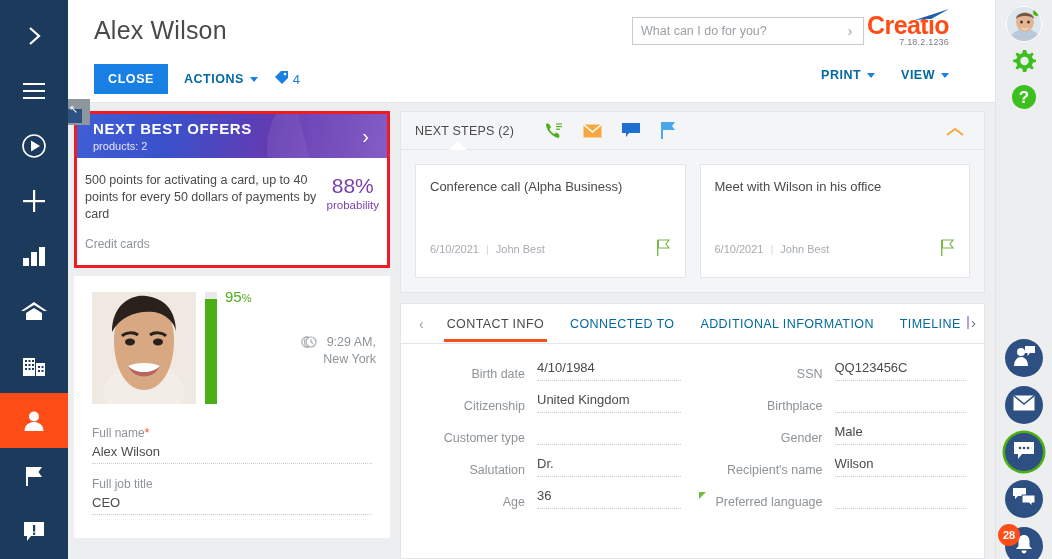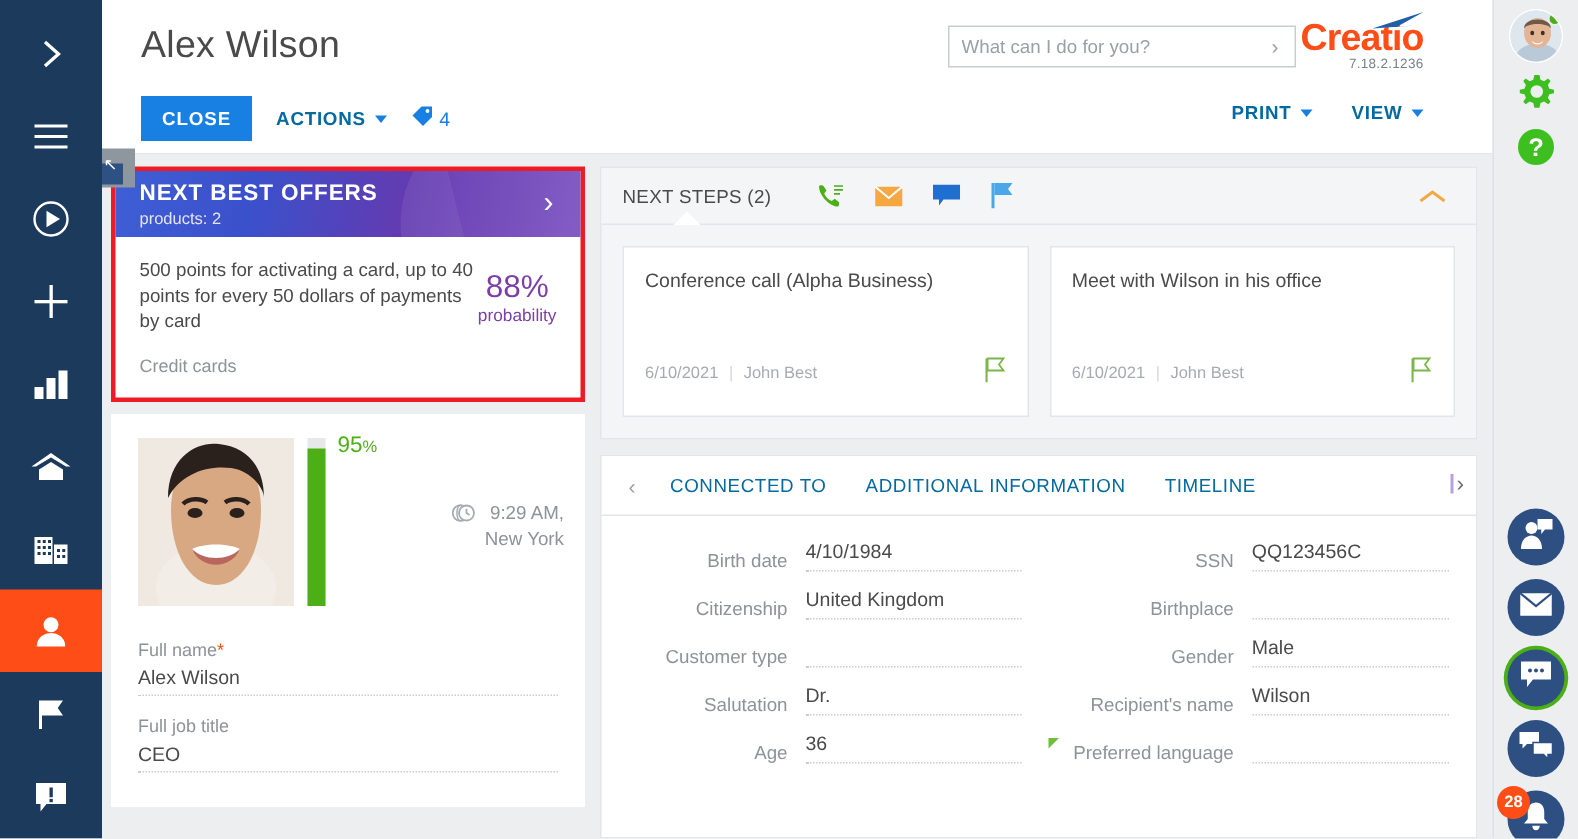--- a/index.html
+++ b/index.html
@@ -148,25 +148,25 @@
     width: 260px; height: 160px;
     background: rgba(255,255,255,0.06);
     transform: rotate(-14deg);
   }
   .offer-title { color: #fff; font-size: 15px; font-weight: 700; letter-spacing: .6px; position: relative; z-index: 2;}
   .offer-sub { color: #e7e3f7; font-size: 11px; margin-top: 3px; position: relative; z-index: 2;}
   .offer-arrow {
     position: absolute; right: 18px; top: 50%; transform: translateY(-50%);
     color: #fff; font-size: 20px; z-index: 2; cursor: pointer;
   }
-  .offer-body { padding: 14px 16px 14px; display: flex; }
+  .offer-body { padding: 14px 8px 14px; display: flex; }
   .offer-desc { flex: 1 1 auto; }
   .offer-text { font-size: 12.5px; color: #4a4a4a; line-height: 17px; }
   .offer-cat { font-size: 12px; color: #8d9399; margin-top: 14px; }
-  .offer-prob { width: 88px; text-align: center; padding-top: 2px; margin-top: 6px; }
+  .offer-prob { width: 88px; text-align: center; padding-top: 2px; }
   .offer-pct { font-size: 21px; color: #7b3fa9; font-weight: 400; }
   .offer-pct-lbl { font-size: 11.5px; color: #7b3fa9; margin-top: 1px; }
 
   .profile-card {
     background: #fff; margin-top: 8px; padding: 16px 18px 0;
     height: 262px; position: relative; overflow: hidden;
   }
   .avatar-row { display: flex; }
   .avatar {
     width: 104px; height: 112px; background: #d8cbbd;
@@ -618,20 +618,21 @@
                     </svg>
                 </span>
               </div>
             </div>
           </div>
         </div>
 
         <div class="tabpanel">
           <div class="tabs">
             <span class="tab-arrow">‹</span>
+            <div class="tab active">CONTACT INFO</div>
             <div class="tab">CONNECTED TO</div>
             <div class="tab">ADDITIONAL INFORMATION</div>
             <div class="tab">TIMELINE</div>
             <div class="tab-arrow-right">
               <i class="bar"></i>
               <span style="color:#6a6f75;font-size:15px">›</span>
             </div>
           </div>
 
           <div class="form-grid">

